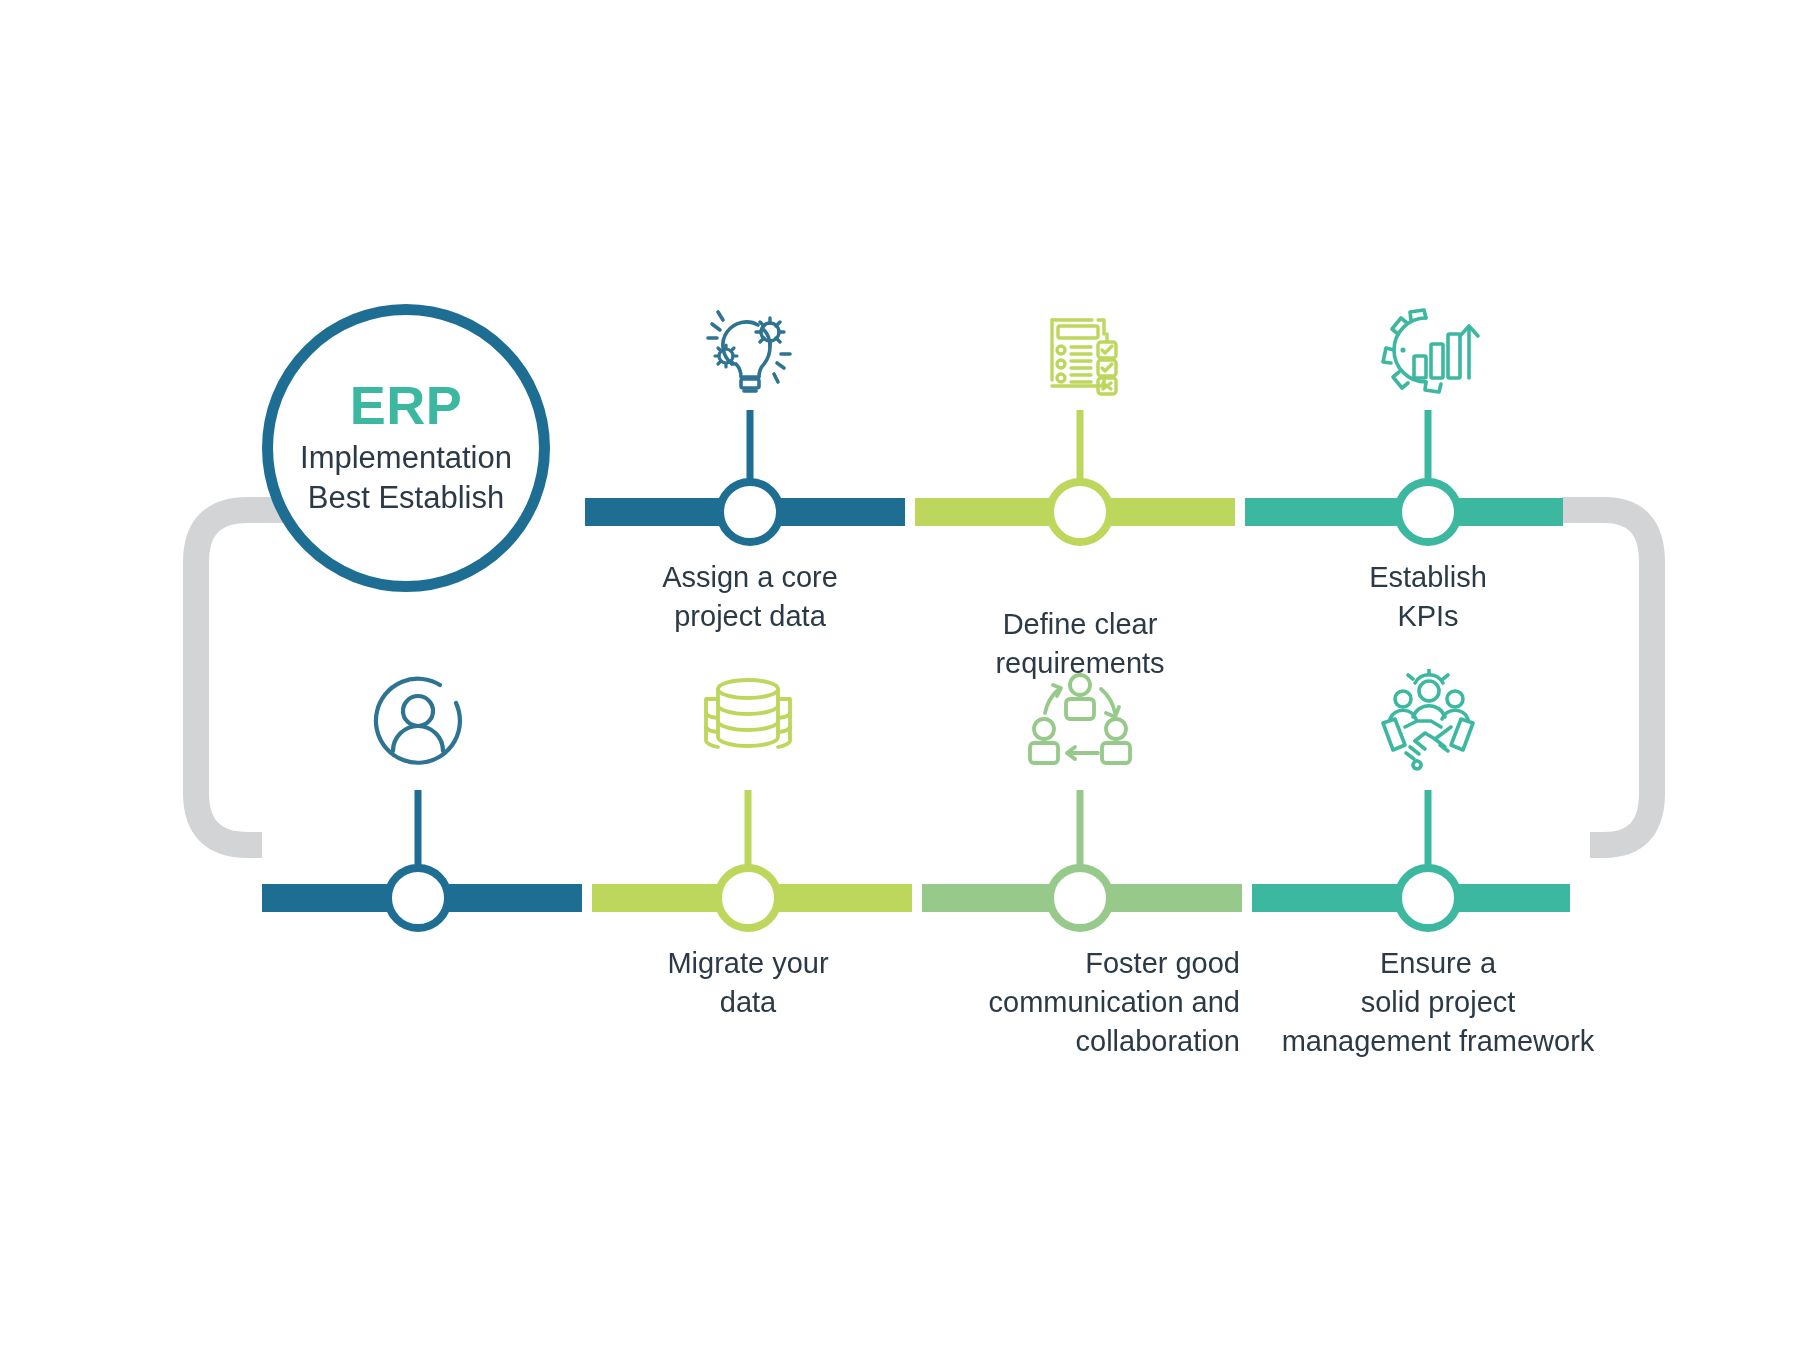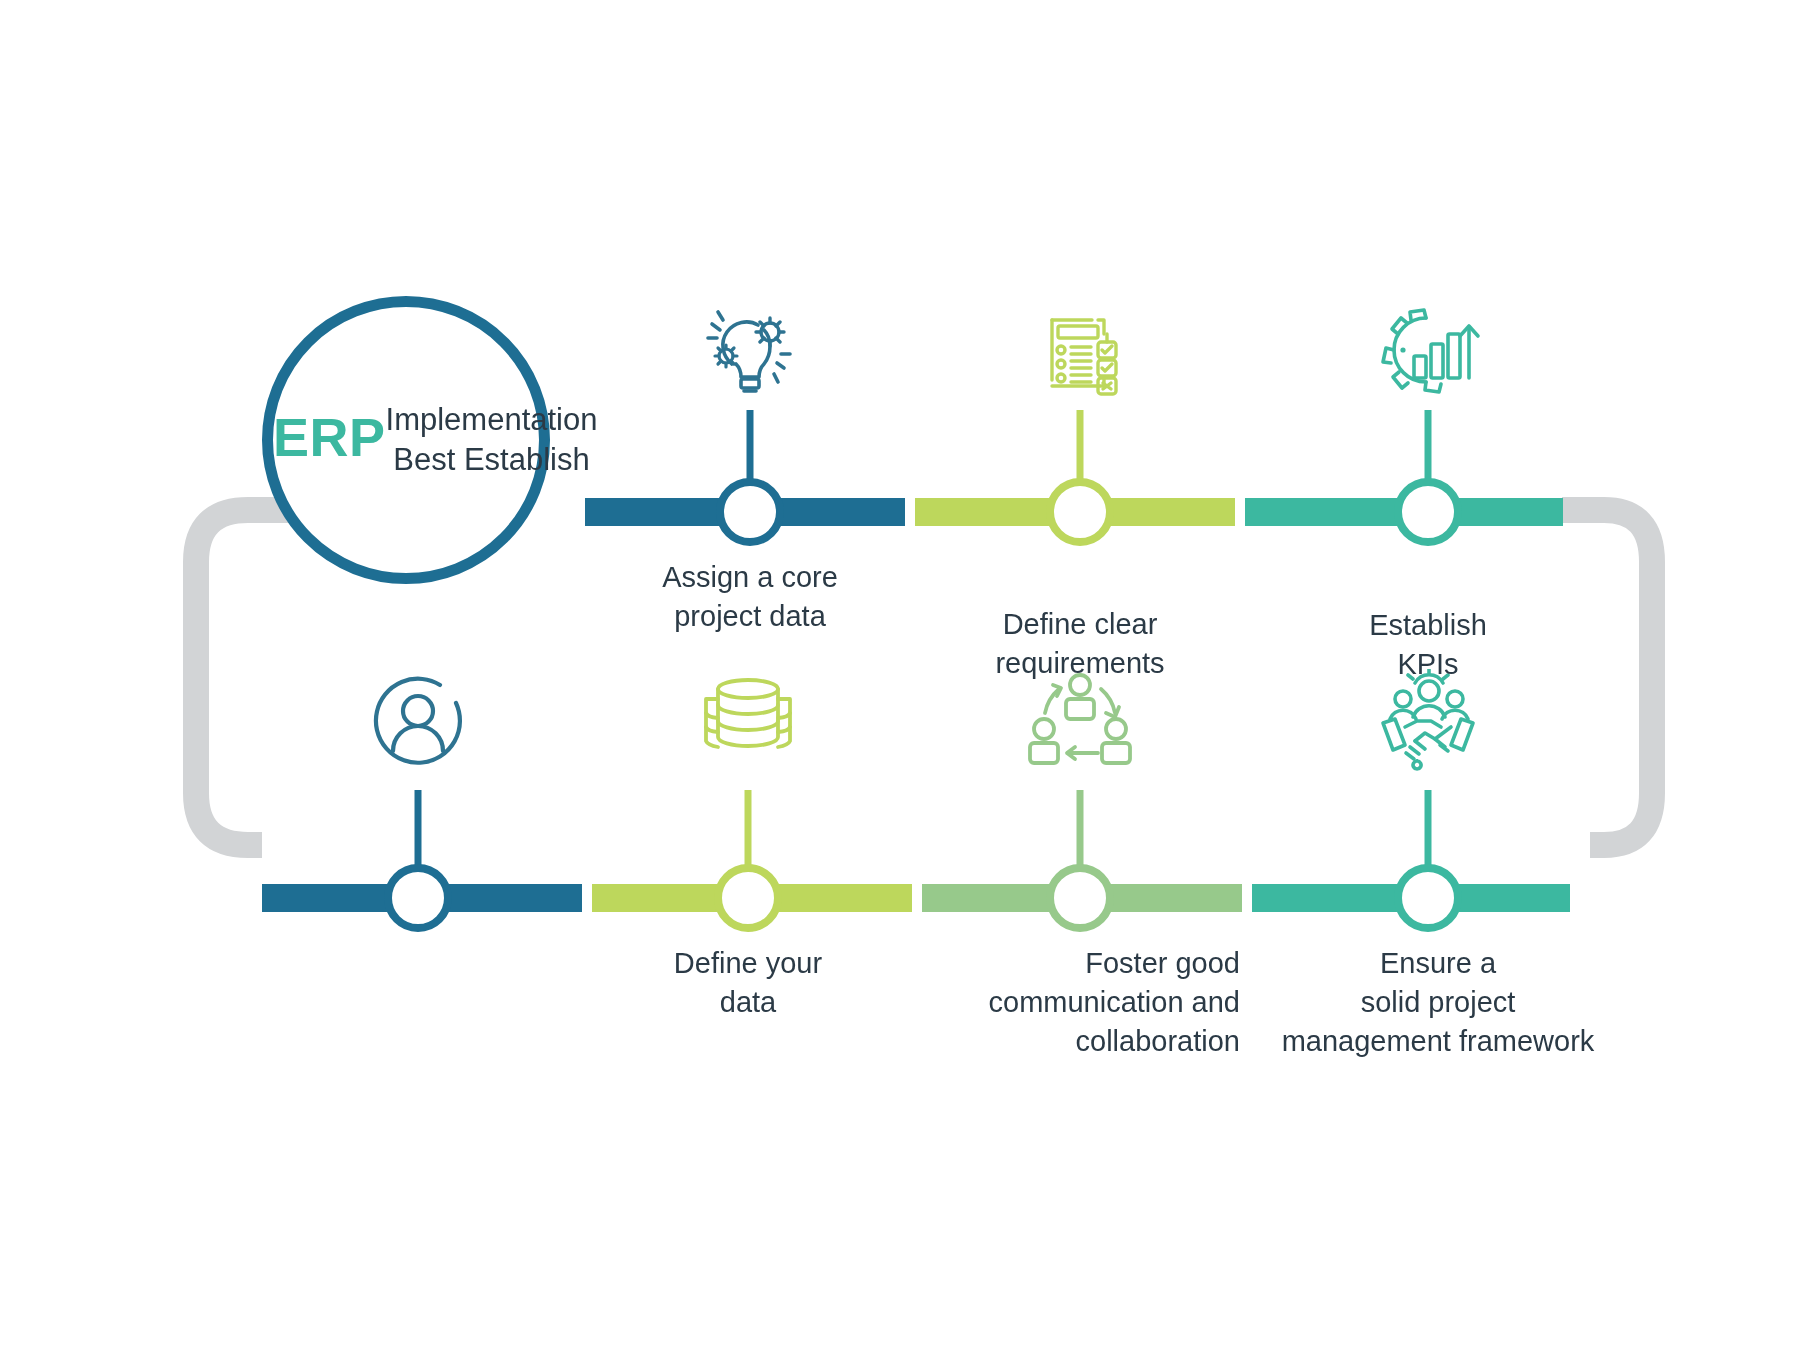--- a/index.html
+++ b/index.html
@@ -24,30 +24,31 @@
     left: 0;
     top: 0;
     width: 1800px;
     height: 1350px;
   }
 
   
   .hub {
     position: absolute;
     left: 262px;
-    top: 296px;
+    top: 304px;
     width: 288px;
     height: 288px;
     border-radius: 50%;
     border: 11px solid #1e6e93;
     background: #ffffff;
     box-sizing: border-box;
     display: flex;
-    flex-direction: row;
+    flex-direction: column;
     align-items: center;
+    justify-content: center;
     z-index: 5;
   }
   .hub-title {
     color: #3cb8a0;
     font-size: 54px;
     font-weight: bold;
     line-height: 1.0;
     letter-spacing: 0.5px;
     margin-bottom: 6px;
   }
@@ -241,24 +242,24 @@
       <path d="M42 72 l10 8 M37 78 l9 7 M33 84 l8 6"></path>
       <path d="M62 70 l10 8 M67 76 l8 6"></path>
       <path d="M44 92 a4 4 0 1 0 0.1 0"></path>
     </svg>
   </div>
 
   <div class="step-label" style="left:590px; top:558px; width:320px;">Assign a core
 project data</div>
   <div class="step-label" style="left:920px; top:558px; width:320px;margin-top:47px;">Define clear
 requirements</div>
-  <div class="step-label" style="left:1268px; top:558px; width:320px;margin-top:48px;">Establish
+  <div class="step-label" style="left:1268px; top:558px; width:320px;">Establish
 KPIs</div>
 
-  <div class="step-label" style="left:588px; top:944px; width:320px;">Define your
+  <div class="step-label" style="left:588px; top:944px; width:320px;">Migrate your
 data</div>
   <div class="step-label" style="left:920px; top:944px; width:320px;text-align:right;">Foster good
 communication and
 collaboration</div>
   <div class="step-label" style="left:1248px; top:944px; width:380px;">Ensure a
 solid project
 management framework</div>
 
 </div>
 

